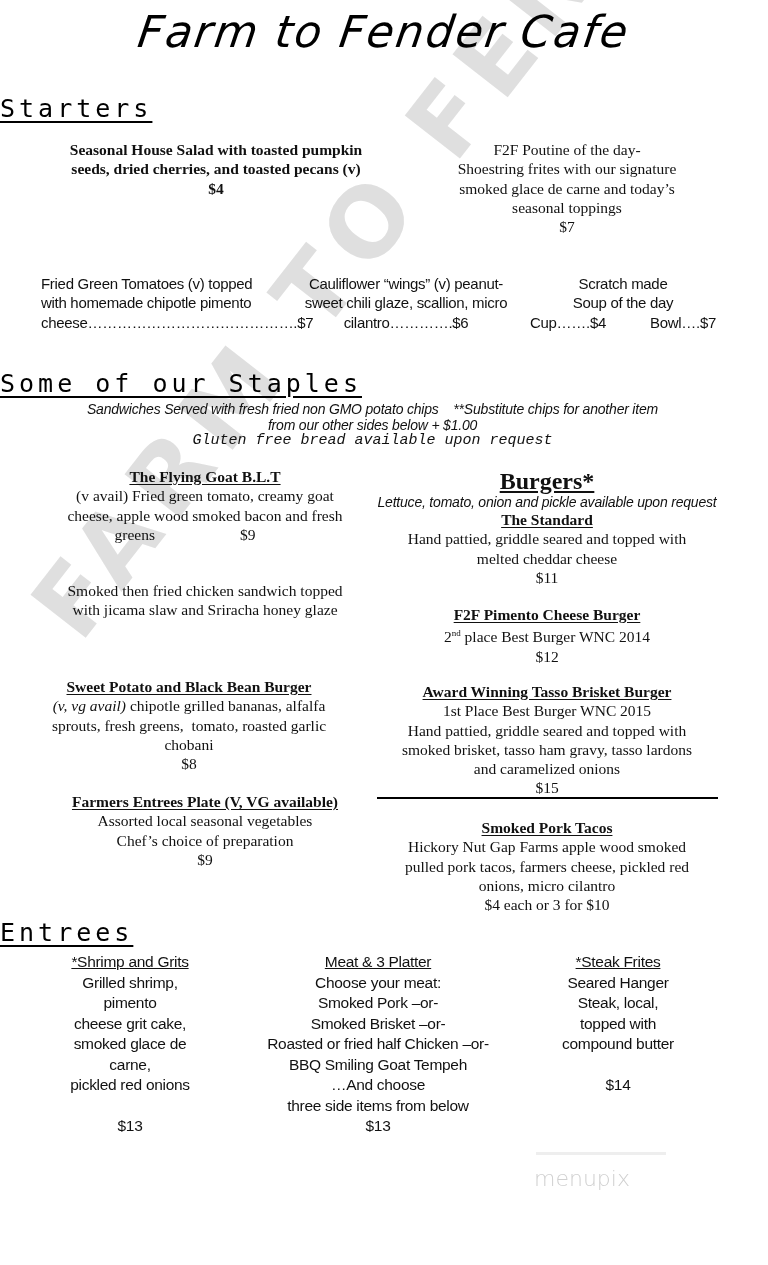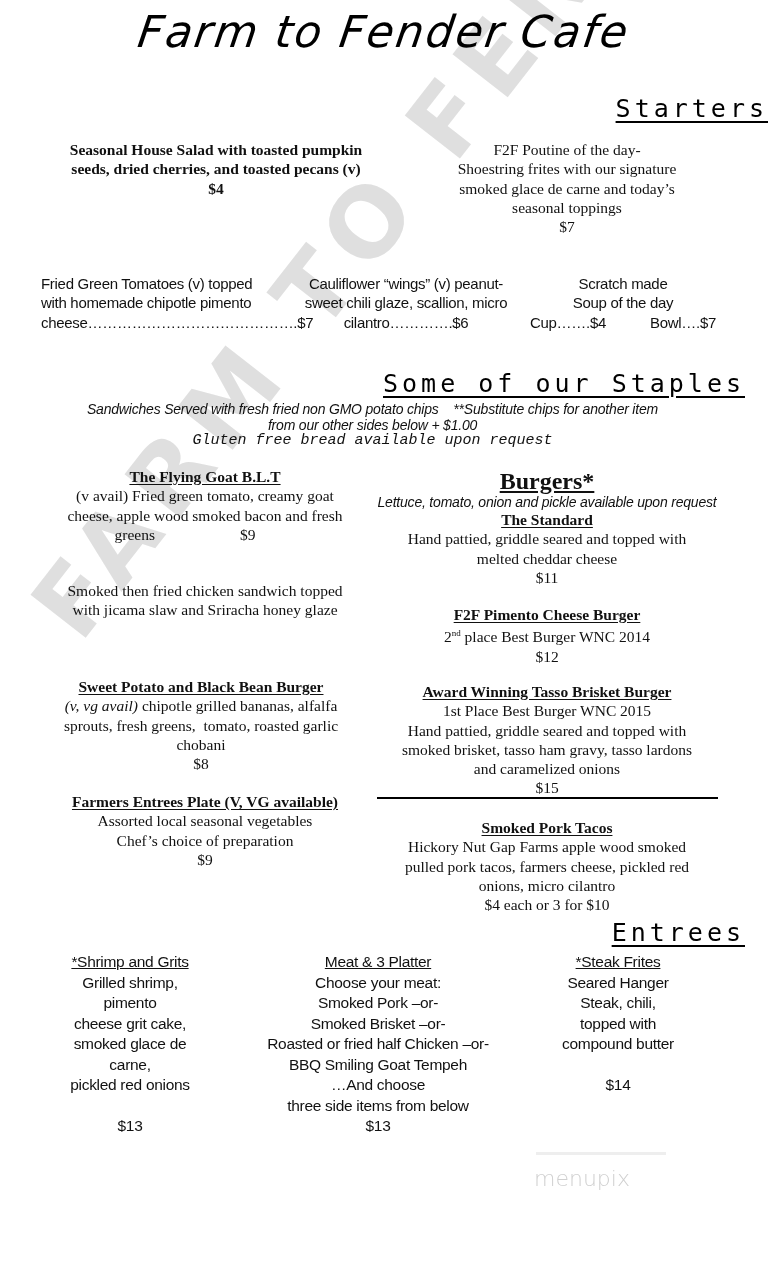--- a/index.html
+++ b/index.html
@@ -12,21 +12,21 @@
   .center { text-align: center; }
   .title {
     left: 0; top: 6px; width: 768px; text-align: center;
     font-family: "DejaVu Sans", sans-serif; font-style: italic;
     font-size: 44px; letter-spacing: 2px; color: #000;
     transform: skewX(-8deg);
   }
   .section-head {
     font-family: "DejaVu Sans Mono", "Liberation Mono", monospace;
     font-size: 25px; letter-spacing: 4px; text-decoration: underline;
-    text-underline-offset: 4px; color: #000; text-align: right;
+    text-underline-offset: 4px; color: #000; text-align: left;
   }
   .body-text { font-family: "Liberation Serif", serif; font-size: 15.5px; line-height: 19.3px; }
   .cond { font-family: "Liberation Sans", sans-serif; font-stretch: condensed; font-size: 15px; line-height: 19.3px; letter-spacing: -0.3px; }
   .item-name { font-weight: bold; text-decoration: underline; text-underline-offset: 2px; }
   .italic-note { font-style: italic; font-family: "Liberation Sans", sans-serif; font-size: 14px; line-height: 16px; letter-spacing: -0.2px; }
   .line { display: block; white-space: nowrap; }
   .watermark {
     position: absolute; left: 10px; top: 590px;
     font-family: "DejaVu Sans", sans-serif; font-weight: bold;
     font-size: 96px; letter-spacing: 12px; color: #d8d8d8;
@@ -100,21 +100,21 @@
       <span>greens</span>
       <span>$9</span>
     </span>
   </div>
 
   <div class="abs center body-text" style="left:20px;top:581px;width:370px;">
     <span class="line">Smoked then fried chicken sandwich topped</span>
     <span class="line">with jicama slaw and Sriracha honey glaze</span>
   </div>
 
-  <div class="abs center body-text" style="left:16px;top:677px;width:370px;">
+  <div class="abs center body-text" style="left:4px;top:677px;width:370px;">
     <span class="line item-name">Sweet Potato and Black Bean Burger</span>
     <span class="line"><i>(v, vg avail)</i><span> chipotle grilled bananas, alfalfa</span></span>
     <span class="line" style="white-space:pre;">sprouts, fresh greens,  tomato, roasted garlic</span>
     <span class="line">chobani</span>
     <span class="line">$8</span>
   </div>
 
   <div class="abs center body-text" style="left:20px;top:792px;width:370px;">
     <span class="line item-name">Farmers Entrees Plate (V, VG available)</span>
     <span class="line">Assorted local seasonal vegetables</span>
@@ -179,21 +179,21 @@
     <span class="line">Roasted or fried half Chicken –or-</span>
     <span class="line">BBQ Smiling Goat Tempeh</span>
     <span class="line">…And choose</span>
     <span class="line">three side items from below</span>
     <span class="line">$13</span>
   </div>
 
   <div class="abs center cond" style="left:528px;top:952px;width:180px;font-size:15.5px;line-height:20.5px;">
     <span class="line" style="text-decoration:underline;">*Steak Frites</span>
     <span class="line">Seared Hanger</span>
-    <span class="line">Steak, chili,</span>
+    <span class="line">Steak, local,</span>
     <span class="line">topped with</span>
     <span class="line">compound butter</span>
     <span class="line">&nbsp;</span>
     <span class="line">$14</span>
   </div>
 
   <div class="abs brand-top" style="left:536px;top:1152px;width:130px;"></div>
   <div class="abs brand" style="left:534px;top:1166px;">menupix</div>
 </div>
 

